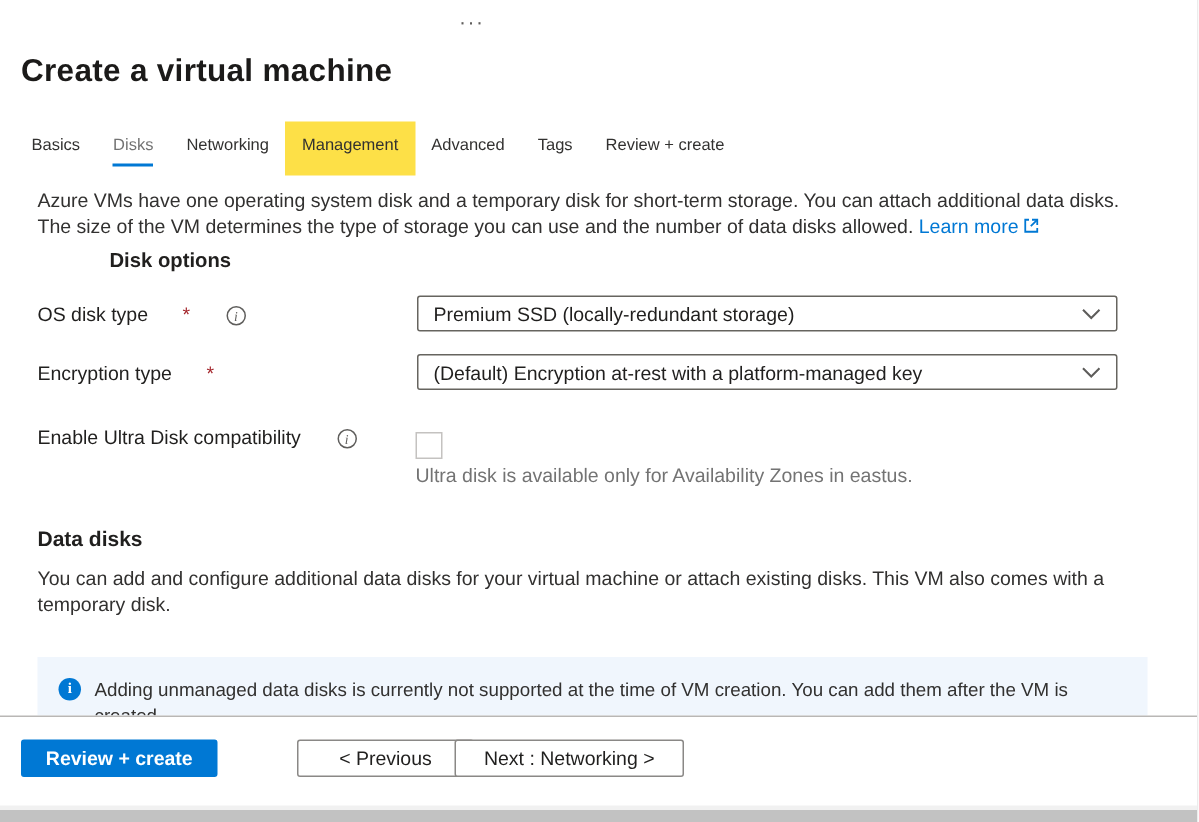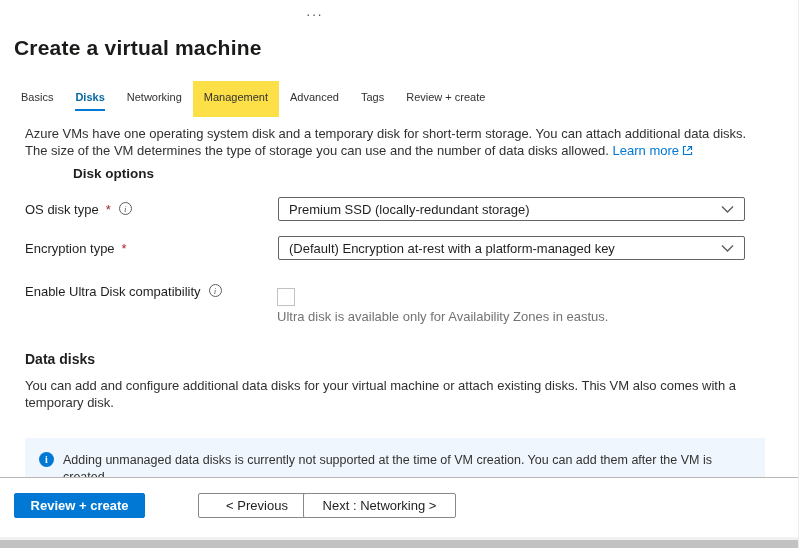--- a/index.html
+++ b/index.html
@@ -8,38 +8,38 @@
   #app { position:relative; width:799px; height:548px; background:#fff; overflow:hidden;
          border-right:1px solid #ececec; }
 
   
   .page-title { position:absolute; left:14px; top:4px; font-size:21px; font-weight:700; color:#1b1a19; letter-spacing:.2px;margin-top:32px; }
   .more-options { position:absolute; left:306px; top:6px; font-size:14px; color:#605e5c; cursor:pointer; letter-spacing:1px; }
 
   
   .tabs { position:absolute; left:21px; top:86px; display:flex; column-gap:22px; height:22px; align-items:center; }
   .tab { position:relative; font-size:11px; color:#323130; line-height:22px; cursor:pointer; white-space:nowrap; }
-  .tab.active { color:#0369a1; font-weight:700; }
+  .tab.active { color:#737373; font-weight:400; }
   .tab.active::after { content:""; position:absolute; left:0; right:0; bottom:-3px; height:2.5px; background:var(--accent,#0078d4); }
   .tab.hovered { background:#fde047; padding:5px 11px 9px; margin:-5px -11px -9px; }
 
   
   .intro { position:absolute; left:25px; top:126px; width:755px; font-size:13px; line-height:16.5px; color:#323130; }
   .intro .line { display:block; }
   .intro .line2 { display:inline; }
   .link { color:var(--accent,#0078d4); text-decoration:none; cursor:pointer; }
   .ext-icon { display:inline-block; margin-left:3px; vertical-align:-1px; }
 
   
   .section-heading { position:absolute; left:25px; font-size:13.5px; font-weight:700; color:#201f1e; }
   .h-disk-options { top:166px;margin-left:48px; }
   .h-data-disks { top:351px; font-size:14px; }
 
   
-  .field-label { position:absolute; left:25px; font-size:13px; color:#201f1e; display:flex; align-items:flex-start; gap:5px; }
+  .field-label { position:absolute; left:25px; font-size:13px; color:#201f1e; display:flex; align-items:flex-end; gap:21px; }
   .req { color:var(--required,#a4262c); margin-left:2px; }
   .info-icon { display:inline-flex; align-items:center; justify-content:center; width:13px; height:13px;
                border:1px solid #5f5e5c; border-radius:50%; font-size:9px; color:#5f5e5c; cursor:default;
                font-family:"Liberation Serif","DejaVu Serif",serif; font-style:italic; margin-left:3px; }
   .dropdown { position:absolute; left:278px; width:467px; height:24px; border:1px solid #66645f; border-radius:2px;
               background:#fff; display:flex; align-items:center; padding:0 10px; cursor:pointer; }
   .dropdown .value { flex:1; font-size:13px; color:#201f1e; white-space:nowrap; overflow:hidden; }
   .chevron { flex:0 0 auto; }
 
   .lbl-os { top:202px; }

